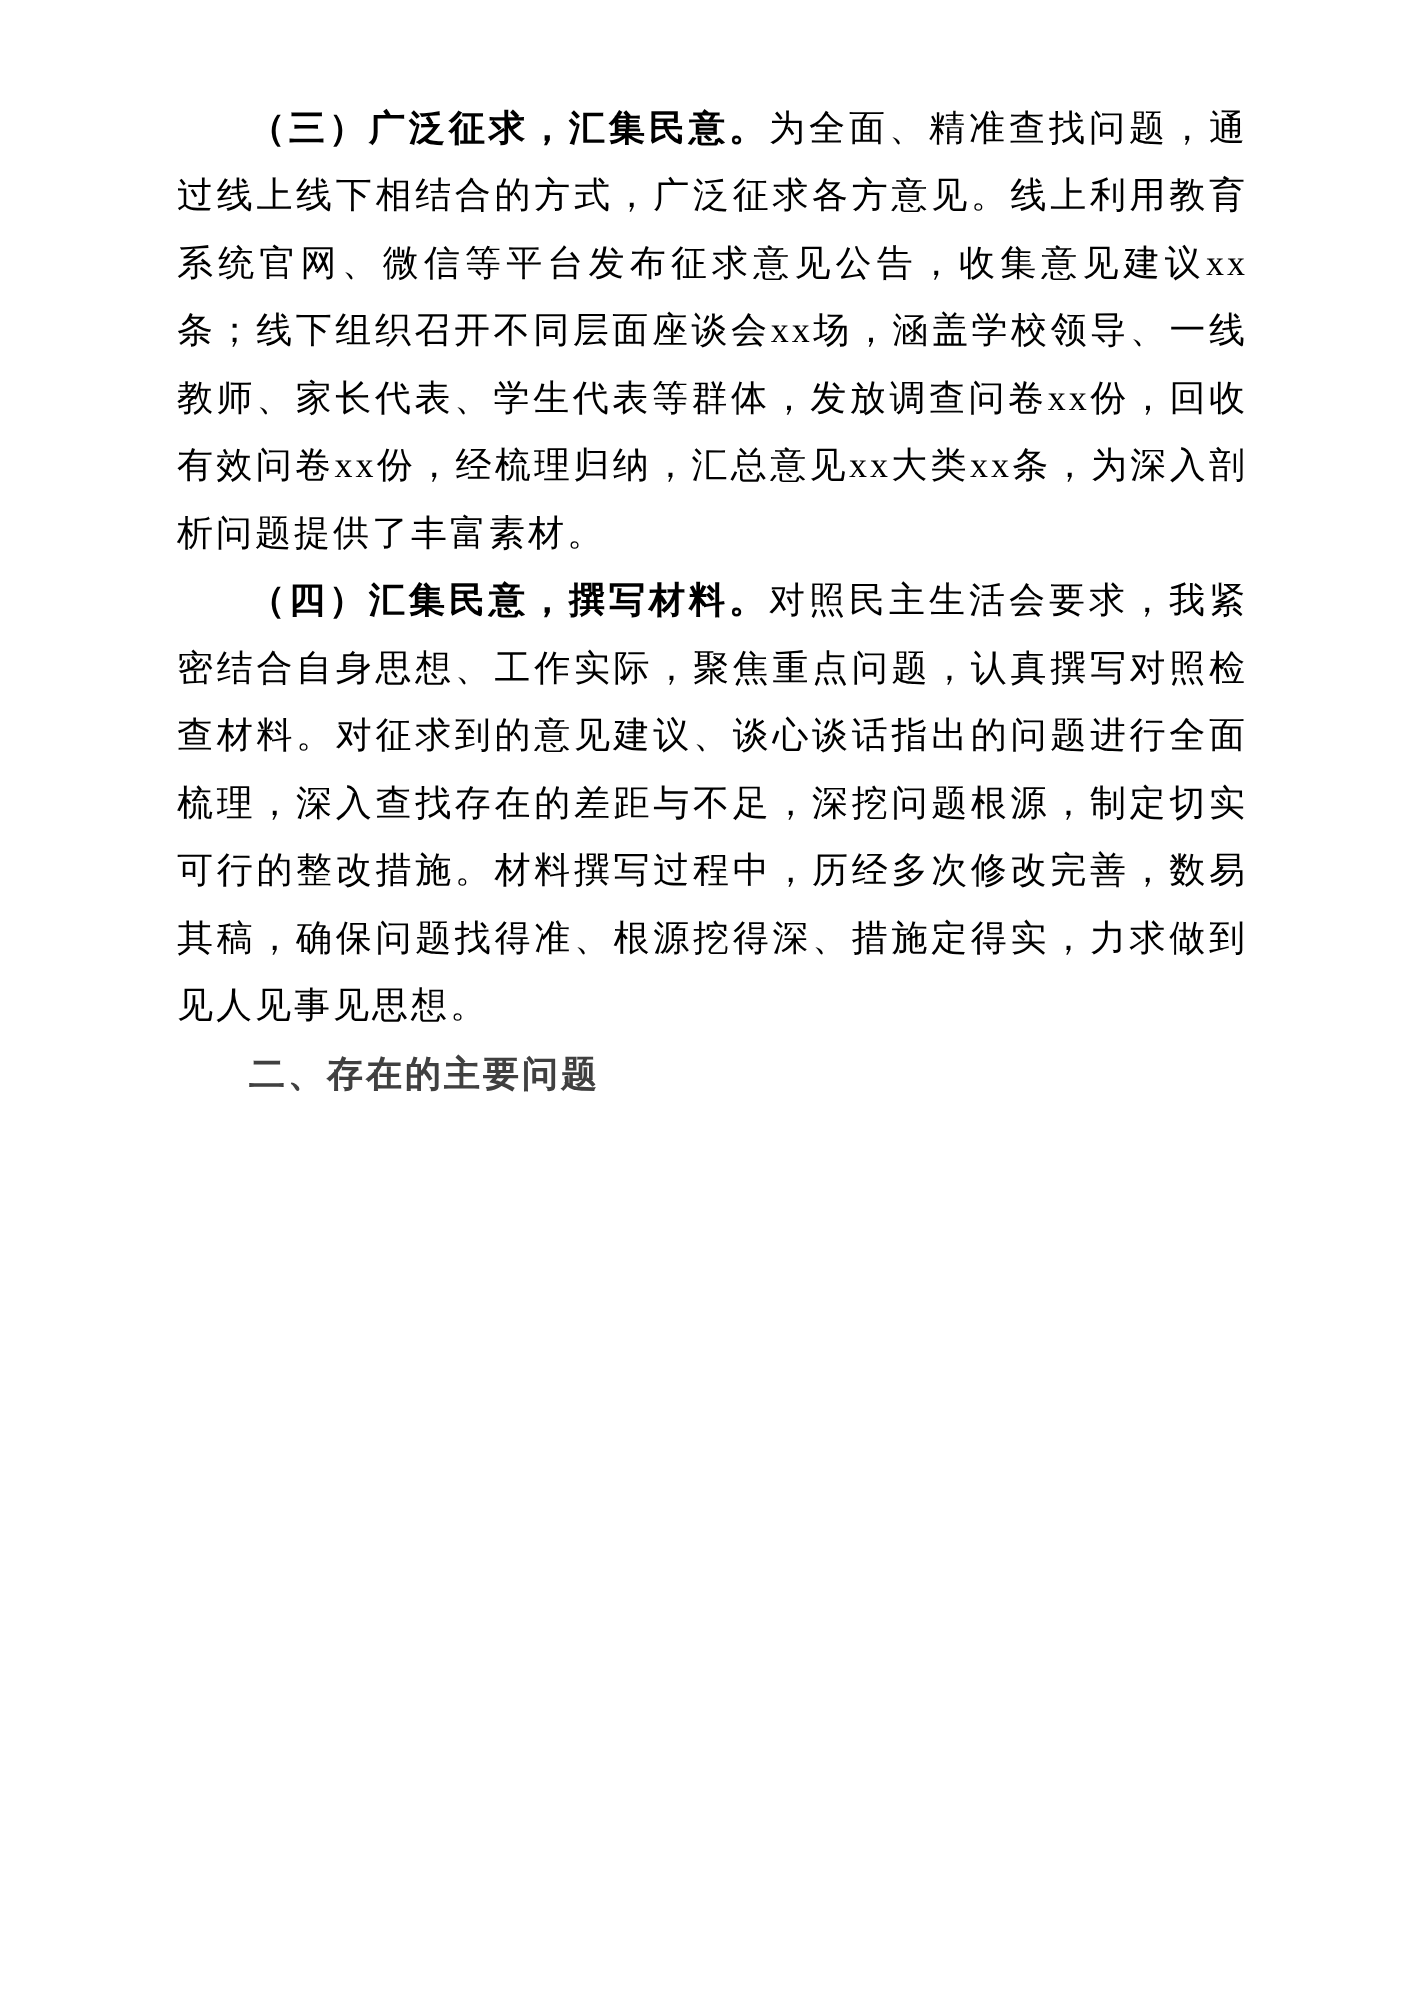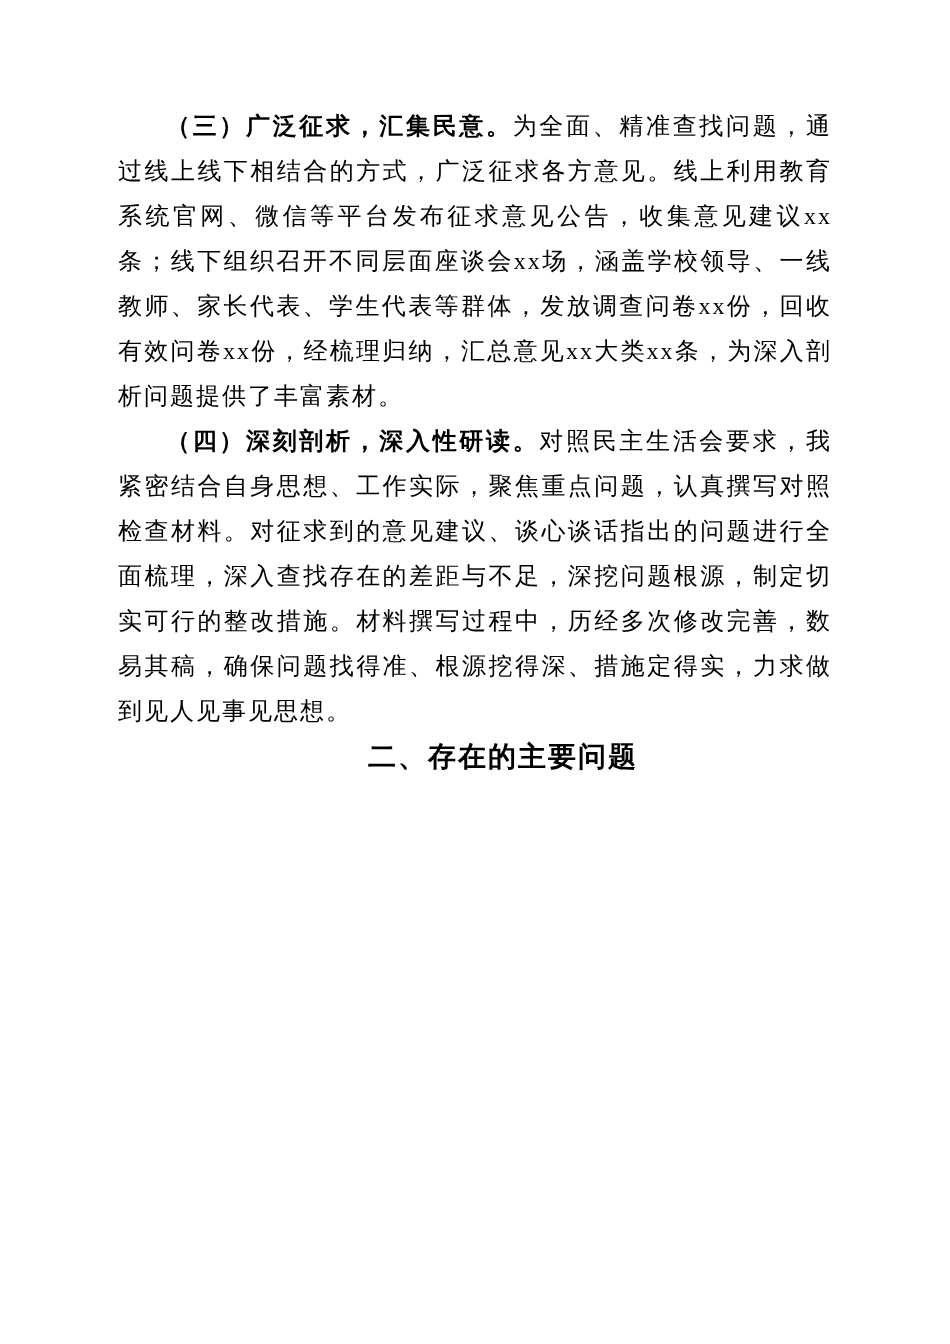--- a/index.html
+++ b/index.html
@@ -9,59 +9,59 @@
   }
   body {
     width: 950px;
     height: 1344px;
     overflow: hidden;
   }
   .page {
     box-sizing: border-box;
     width: 950px;
     height: 1056px;
-    padding: 104px 118px 60px 118px;
+    padding: 64px 118px 60px 118px;
     background: #ffffff;
   }
   .body-para {
     margin: 0;
     color: #000000;
     font-family: "Liberation Serif", "DejaVu Serif", serif;
     font-size: 24px;
     line-height: 45px;
     letter-spacing: 2px;
     text-align: justify;
     text-justify: inter-ideograph;
     text-indent: 2em;
     word-break: break-all;
   }
   .lead {
     font-weight: bold;
   }
   .section-heading {
     margin: 0;
-    color: #000000;
+    color: #404040;
     font-family: "Liberation Sans", "DejaVu Sans", sans-serif;
     font-weight: bold;
-    font-size: 28px;
+    font-size: 24px;
     line-height: 45px;
     letter-spacing: 2px;
     text-indent: 2em;
-    text-align: center;
+    text-align: left;
   }
 </style>
 </head>
 <body>
 
 <div class="page">
 
   <p class="body-para">
     <span class="lead">（三）广泛征求，汇集民意。</span><span>为全面、精准查找问题，通过线上线下相结合的方式，广泛征求各方意见。线上利用教育系统官网、微信等平台发布征求意见公告，收集意见建议xx条；线下组织召开不同层面座谈会xx场，涵盖学校领导、一线教师、家长代表、学生代表等群体，发放调查问卷xx份，回收有效问卷xx份，经梳理归纳，汇总意见xx大类xx条，为深入剖析问题提供了丰富素材。</span>
   </p>
 
   <p class="body-para">
-    <span class="lead">（四）深刻剖析，深入性研读。</span><span>对照民主生活会要求，我紧密结合自身思想、工作实际，聚焦重点问题，认真撰写对照检查材料。对征求到的意见建议、谈心谈话指出的问题进行全面梳理，深入查找存在的差距与不足，深挖问题根源，制定切实可行的整改措施。材料撰写过程中，历经多次修改完善，数易其稿，确保问题找得准、根源挖得深、措施定得实，力求做到见人见事见思想。</span>
+    <span class="lead">（四）汇集民意，撰写材料。</span><span>对照民主生活会要求，我紧密结合自身思想、工作实际，聚焦重点问题，认真撰写对照检查材料。对征求到的意见建议、谈心谈话指出的问题进行全面梳理，深入查找存在的差距与不足，深挖问题根源，制定切实可行的整改措施。材料撰写过程中，历经多次修改完善，数易其稿，确保问题找得准、根源挖得深、措施定得实，力求做到见人见事见思想。</span>
   </p>
 
   <h2 class="section-heading">二、存在的主要问题</h2>
 
 
 </div>
 
 </body></html>

